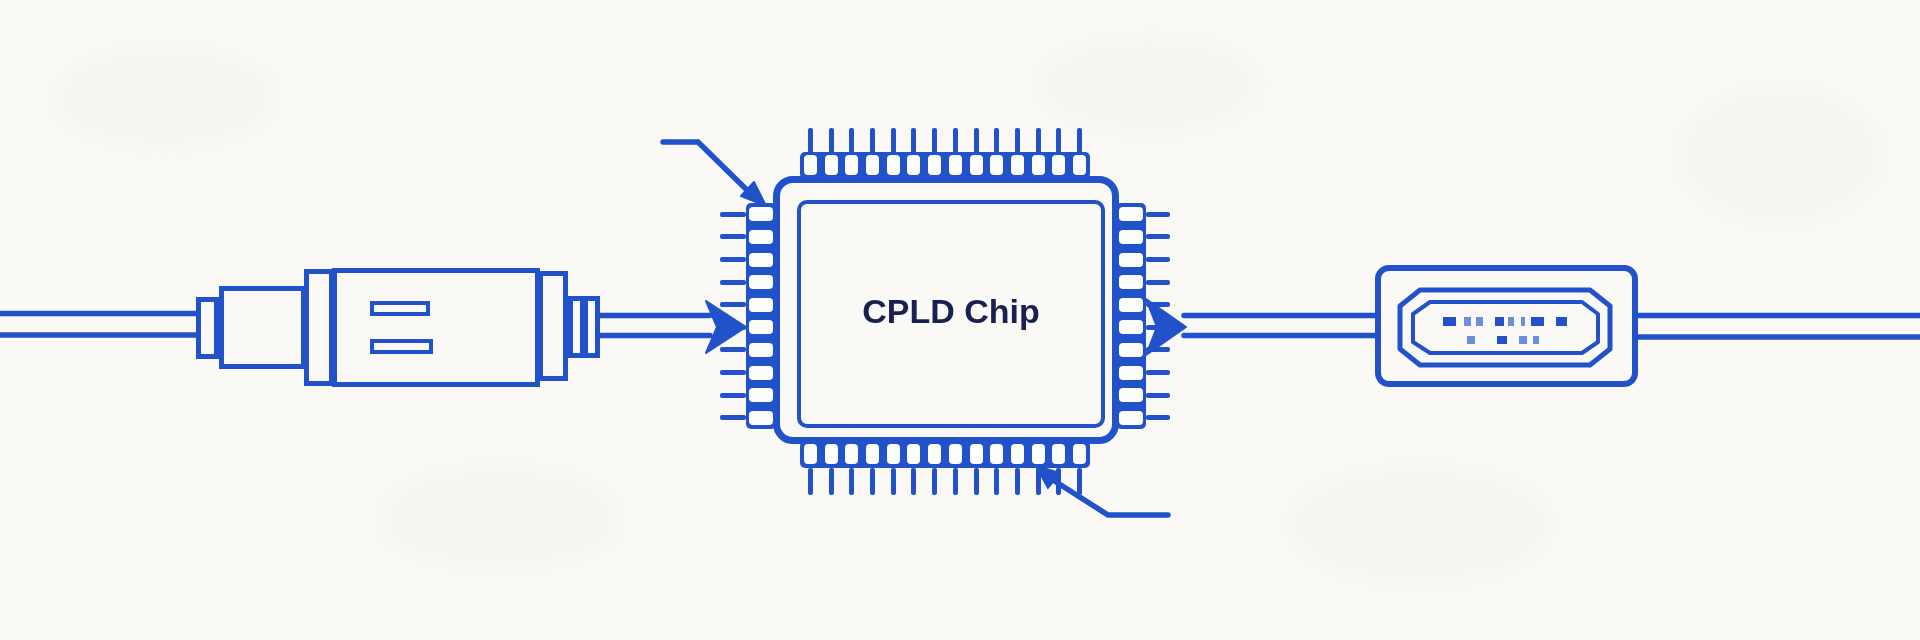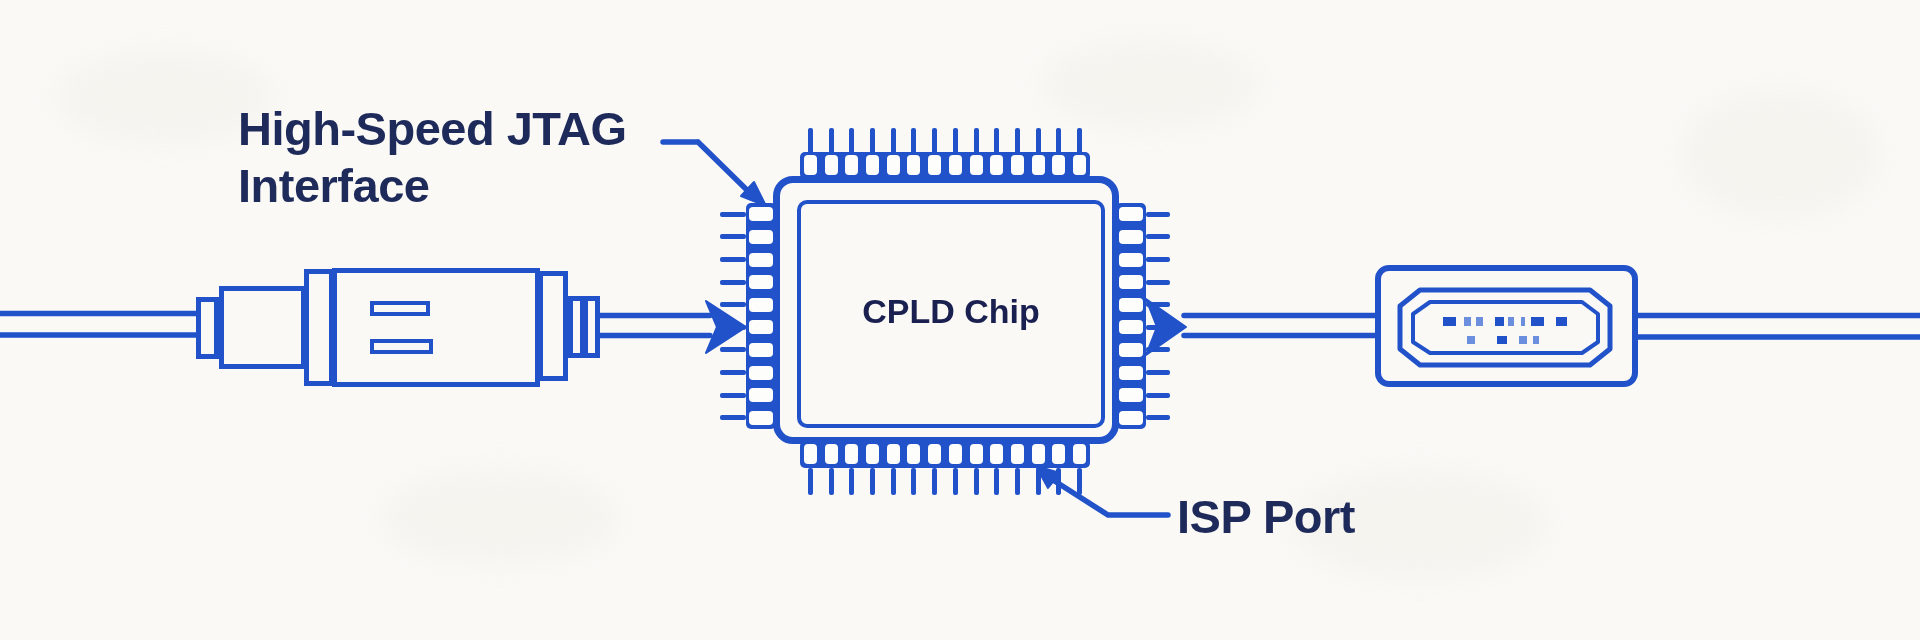--- a/index.html
+++ b/index.html
@@ -198,19 +198,14 @@
       <path d="M1053,480 L1108,515 H1168"></path>
     </g>
     <g style="fill:var(--line);stroke:var(--line);stroke-width:2;stroke-linejoin:round;">
       <polygon points="706,301 746,327 706,353 717,327"></polygon>
       <polygon points="1146,299 1186,327 1146,355 1157,327"></polygon>
       <polygon points="766,206 741,196 754,182"></polygon>
       <polygon points="1036,466 1060,473 1048,488"></polygon>
     </g>
   </svg>
 
-  <div class="diagram-label" style="left:238px;top:100px;">
-    <div>High-Speed JTAG</div>
-    <div>Interface</div>
-  </div>
-  <div class="diagram-label" style="left:1177px;top:488px;">ISP Port</div>
 
 </div>
 
 </body></html>

